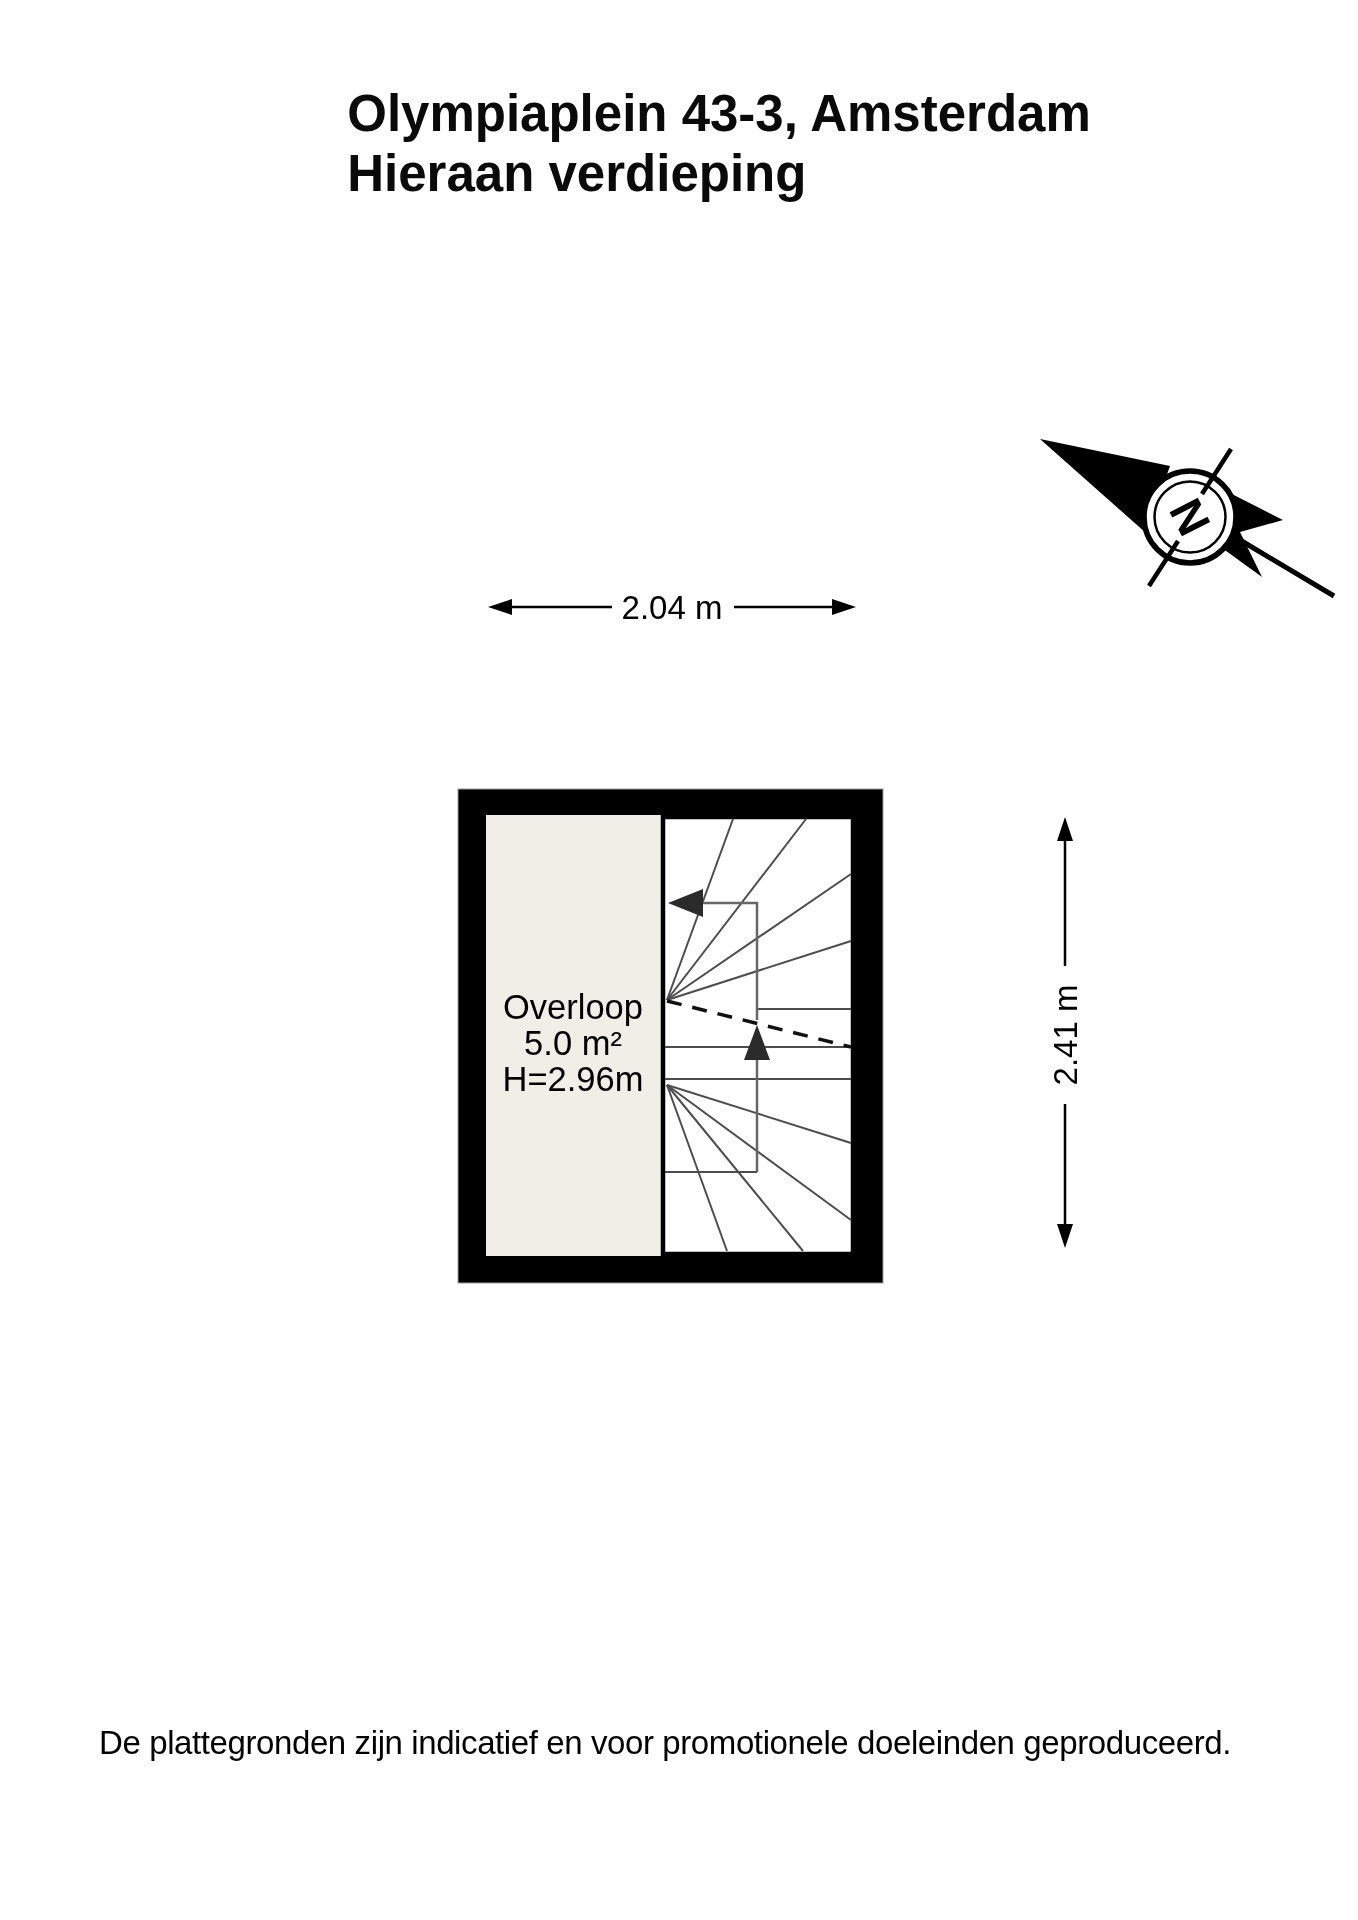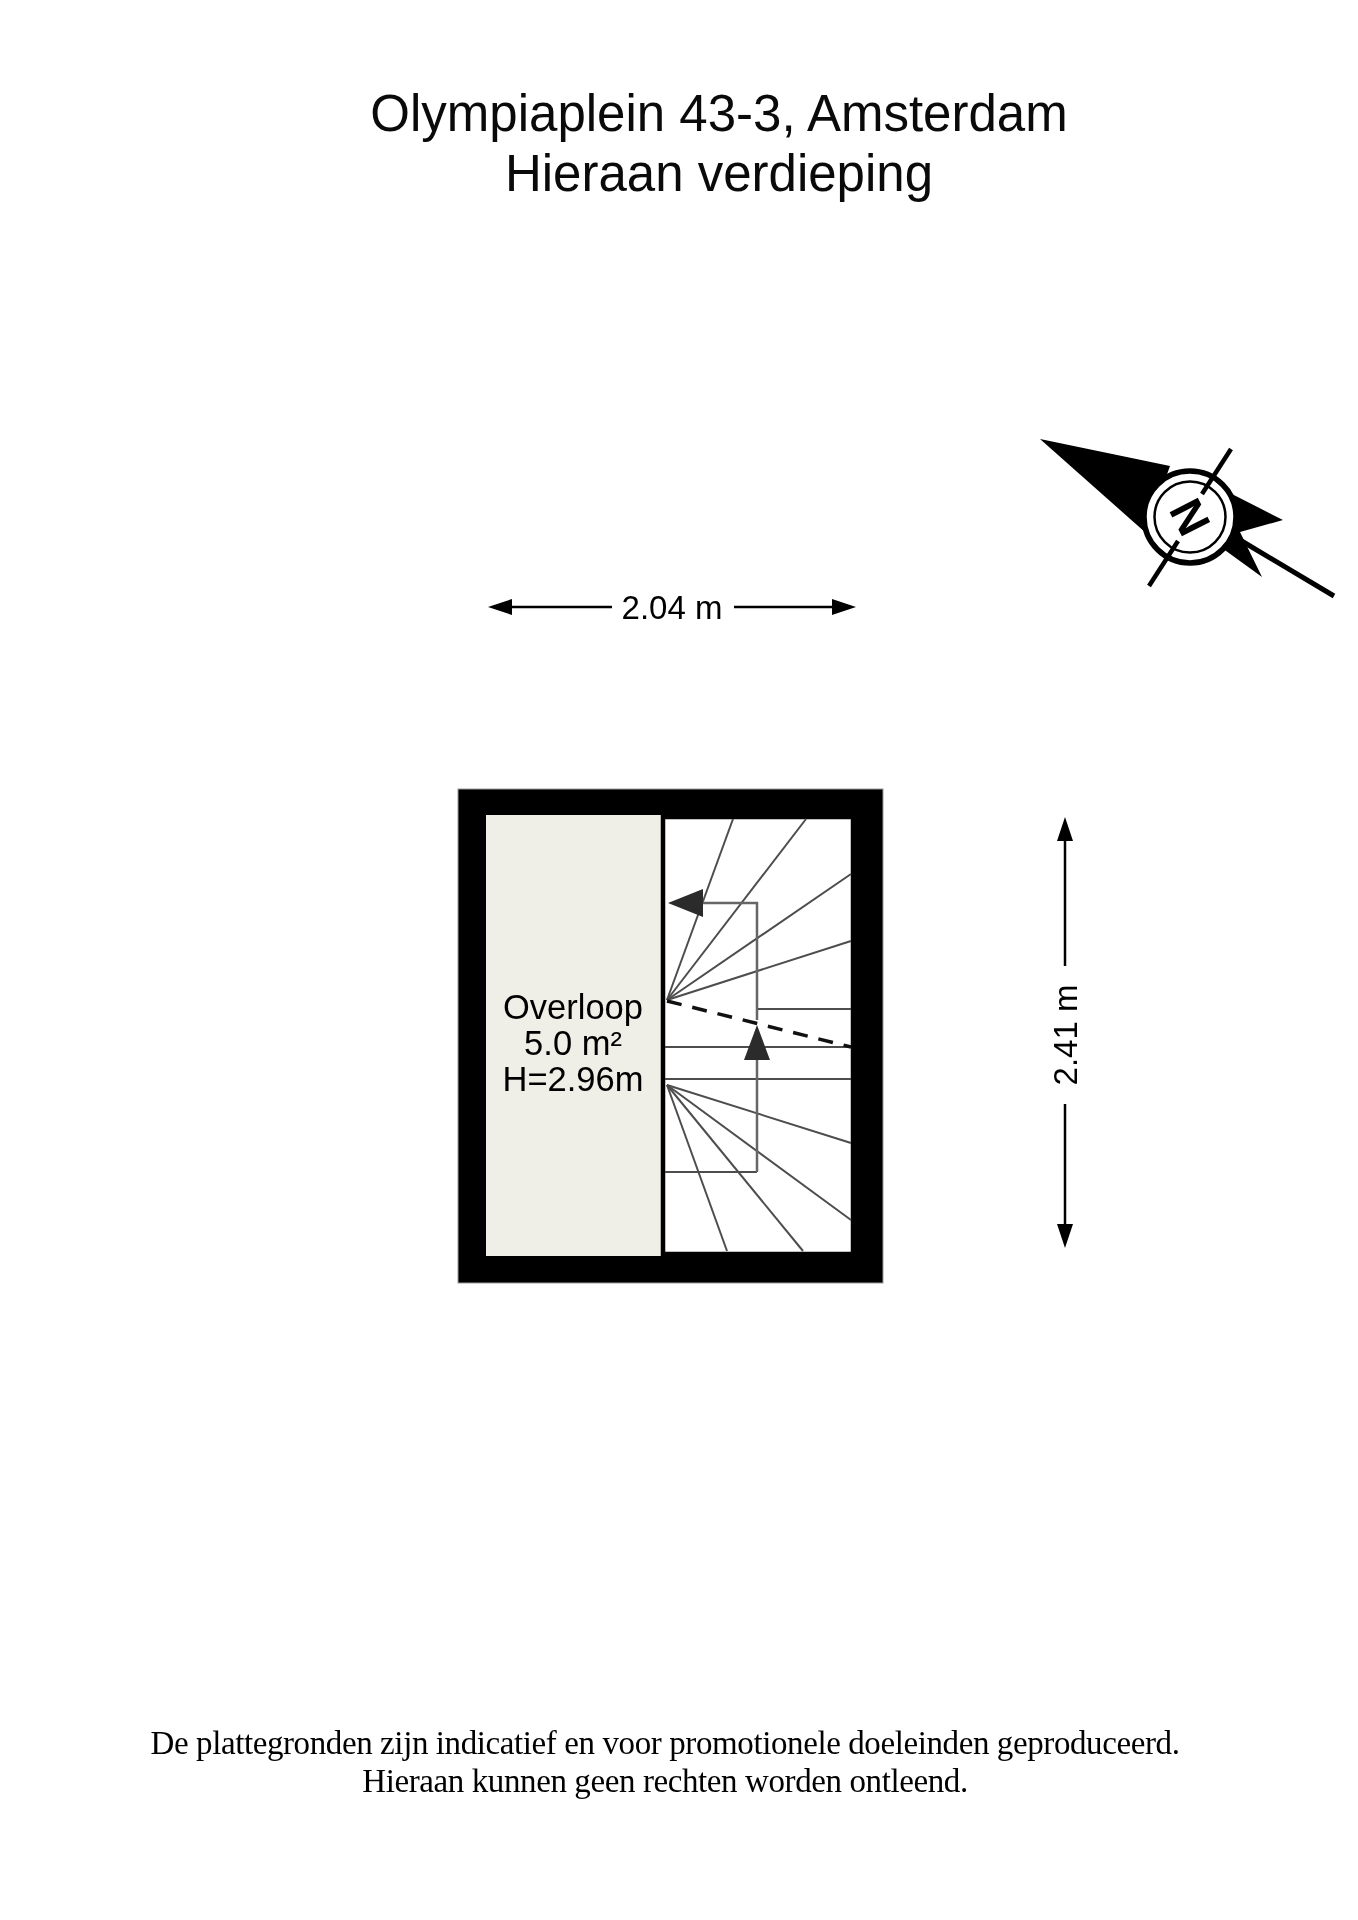--- a/index.html
+++ b/index.html
@@ -1,21 +1,21 @@
 <!DOCTYPE html>
 <html><head>
 <meta charset="utf-8">
 <style>
   html,body{margin:0;padding:0;background:#ffffff;}
   .page{position:relative;width:1358px;height:1920px;background:#ffffff;overflow:hidden;
         font-family:"Liberation Sans","DejaVu Sans",sans-serif;color:#000;}
   .title{position:absolute;top:84px;left:719px;transform:translateX(-50%);
-         text-align:center;white-space:nowrap;font-weight:normal;font-size:51px;line-height:60px;color:#0a0a0a;}
+         white-space:nowrap;font-weight:bold;font-size:51px;line-height:60px;color:#0a0a0a;}
   .footer{position:absolute;top:1724px;left:665px;transform:translateX(-50%);
-          text-align:center;white-space:nowrap;font-size:33px;line-height:38px;letter-spacing:-0.4px;color:#000;font-family:Liberation Serif, serif;}
+          text-align:center;white-space:nowrap;font-size:33px;line-height:38px;letter-spacing:-0.4px;color:#000;}
   svg{position:absolute;top:0;left:0;}
   svg text{font-family:"Liberation Sans","DejaVu Sans",sans-serif;}
 </style>
 </head>
 <body>
 
 <div class="page">
 
   <div class="title">
     <div>Olympiaplein 43-3, Amsterdam</div>
@@ -86,16 +86,15 @@
       <g fill="#000">
         <text x="573" y="1019" text-anchor="middle" font-size="34.5">Overloop</text>
         <text x="573" y="1055" text-anchor="middle" font-size="34.5">5.0 m²</text>
         <text x="573" y="1091" text-anchor="middle" font-size="34.5">H=2.96m</text>
       </g>
     </g>
   </svg>
 
   <div class="footer">
     <div>De plattegronden zijn indicatief en voor promotionele doeleinden geproduceerd.</div>
-    <div>Hieraan kunnen geen rechten worden ontleend.</div>
   </div>
 
 </div>
 
 </body></html>

